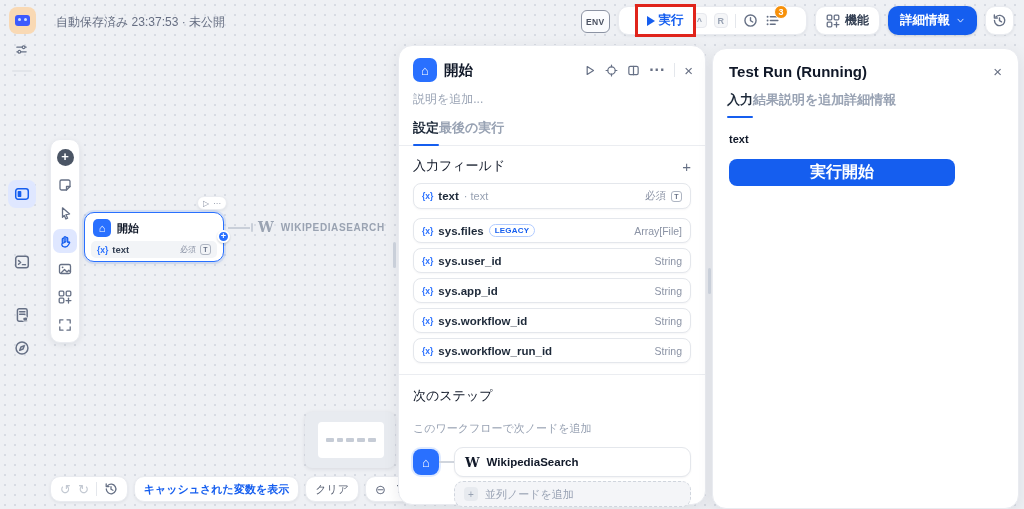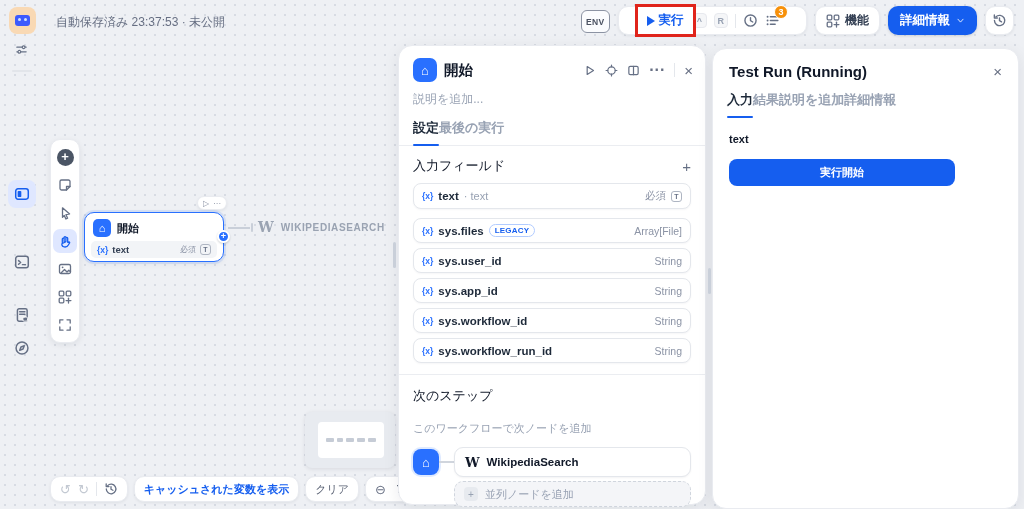--- a/index.html
+++ b/index.html
@@ -153,21 +153,21 @@
   .mini-plus { width:14px; height:14px; border-radius:4px; background:#e7eaef; color:#98a2b3;
     font-size:10px; display:flex; align-items:center; justify-content:center; }
 
   .rp-head { display:flex; align-items:flex-start; justify-content:space-between; padding:14px 16px 0; }
   .rp-title { font-size:15px; font-weight:bold; }
   .rp-label { padding:16px 16px 0; font-size:11px; font-weight:bold; color:#101828; }
   .rp-input { margin:6px 16px 0; width:275px; height:26px; background:#f2f4f7; border:none;
     border-radius:8px; padding:0 10px; font-size:12px; color:#101828;
     font-family:"Liberation Sans","DejaVu Sans",sans-serif; }
   .rp-btn { margin:14px 16px 0; width:226px; height:27px; background:#155eef; border-radius:8px;
-    color:#fff; font-size:11px; font-weight:bold; display:flex; align-items:center; justify-content:center; }
+    color:#fff; font-size:16px; font-weight:bold; display:flex; align-items:center; justify-content:center; }
   .close-x { font-size:15px; color:#676f83; }
 
   .handle { position:absolute; width:3px; height:26px; border-radius:2px; background:#c9cfd9; }
 </style>
 </head>
 <body>
 
 <div class="stage">
   <div class="dots"></div>
 

